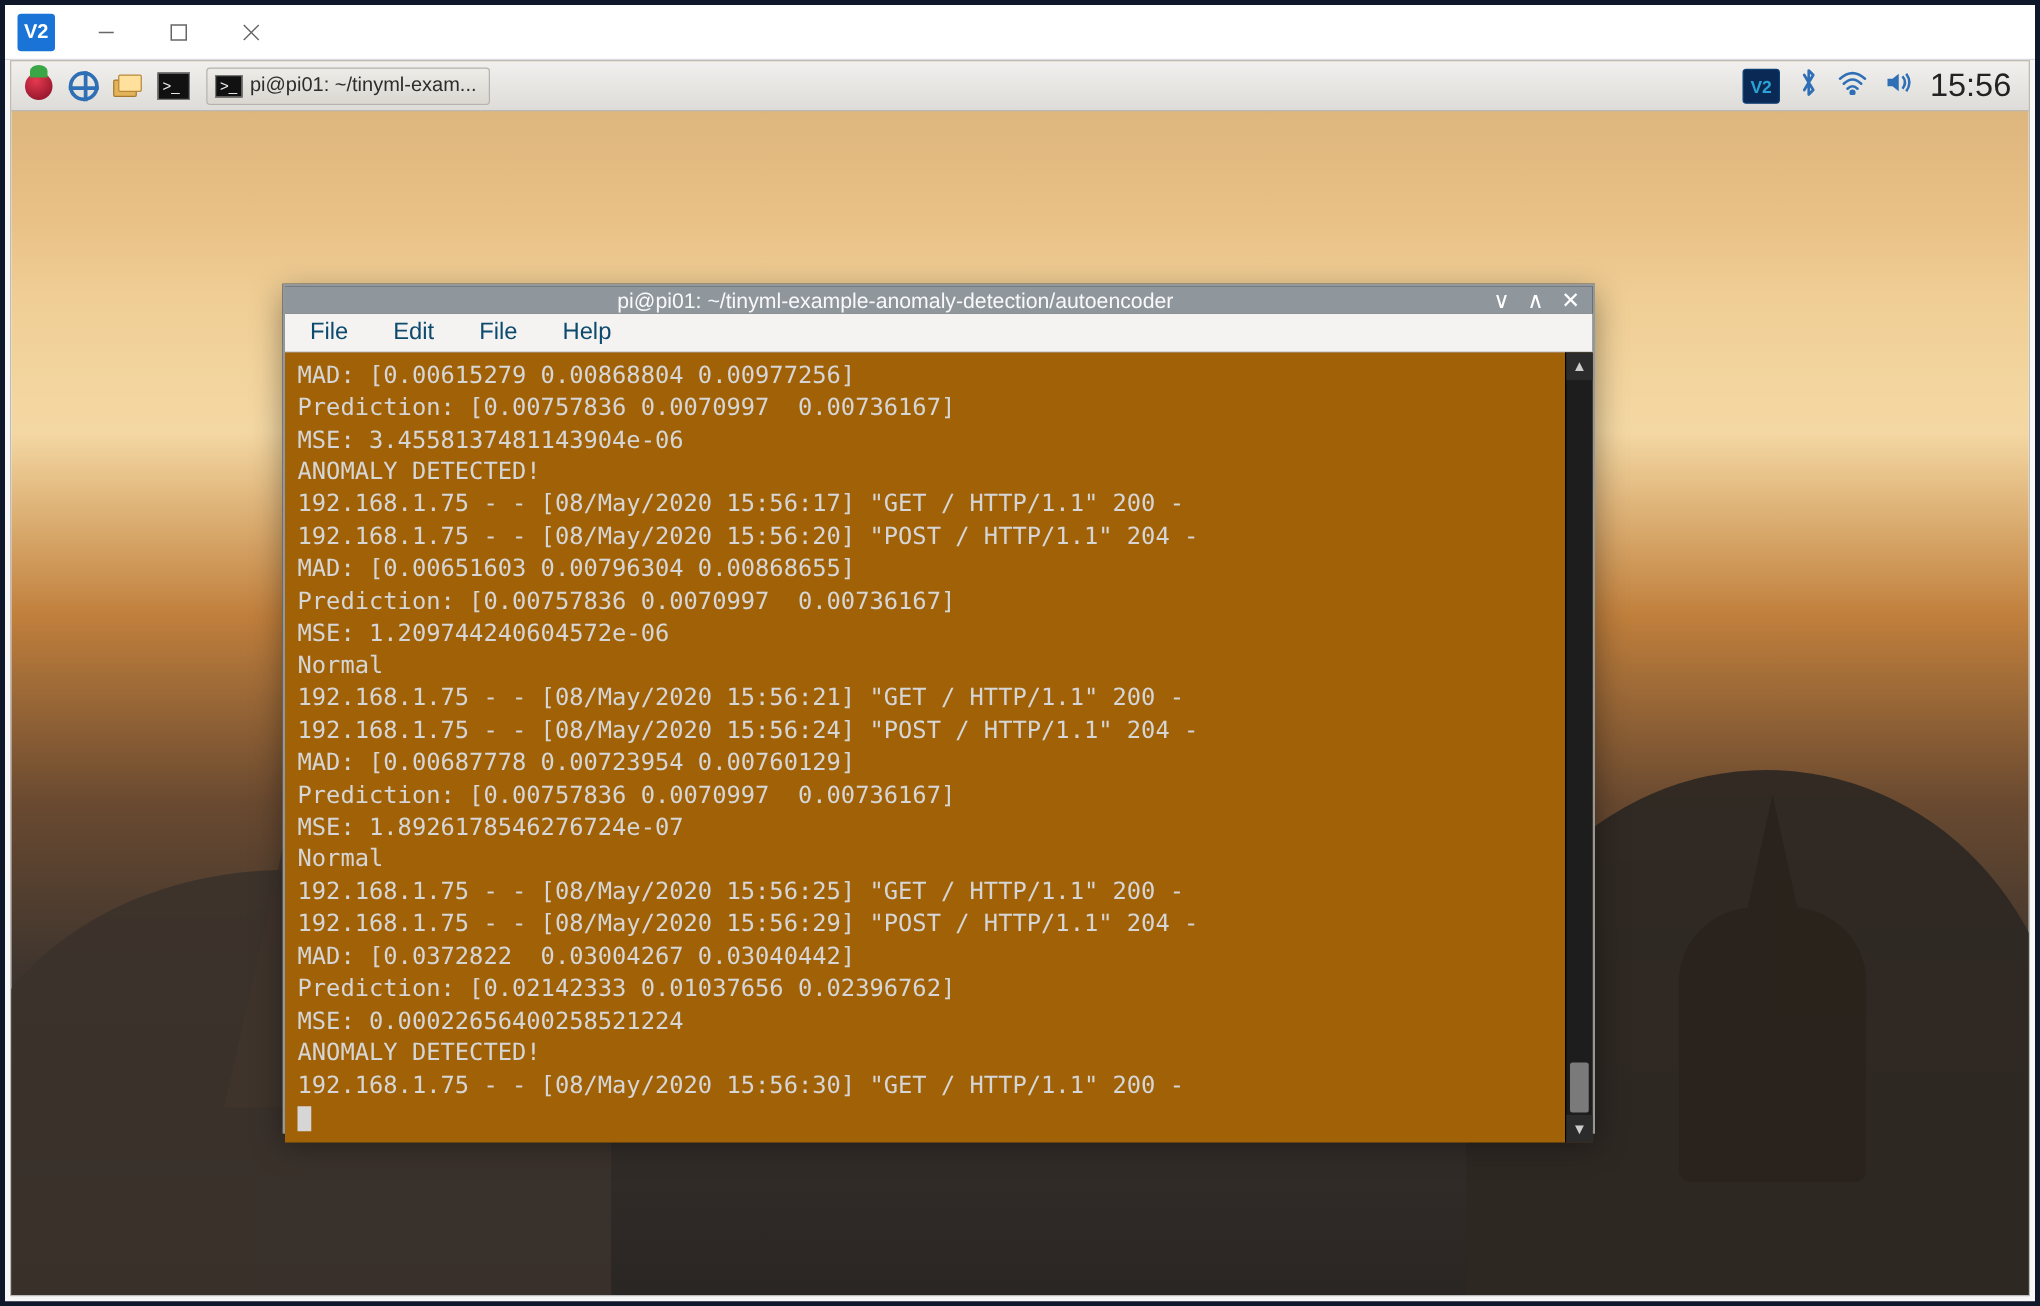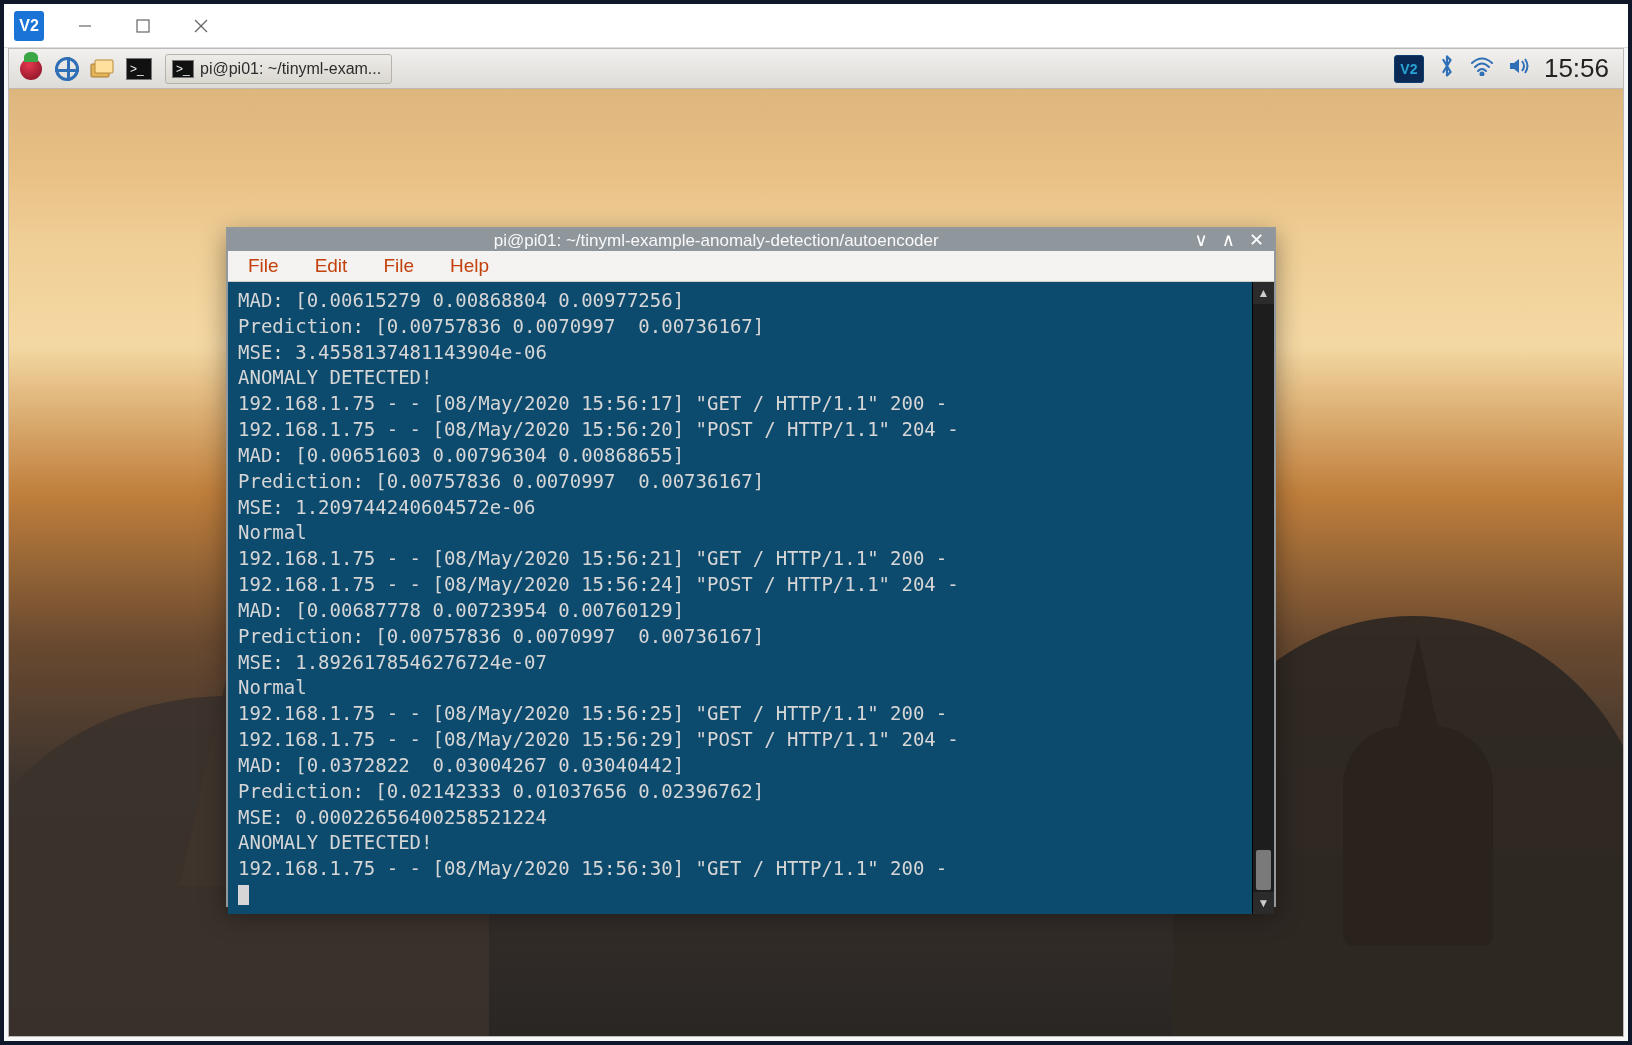--- a/index.html
+++ b/index.html
@@ -58,22 +58,22 @@
   .trash-body:before,.trash-body:after{content:"";position:absolute;top:6px;bottom:6px;width:3px;background:rgba(255,255,255,.25);}
   .trash-body:before{left:8px;} .trash-body:after{right:8px;}
 
   
   .term-window { position:absolute; top:178px; left:217px; width:1050px; height:680px; border:2px solid #93989c; background:#000; box-shadow:0 8px 24px rgba(0,0,0,.4); display:flex; flex-direction:column; }
   .term-titlebar { height:34px; background:#8f969c; display:flex; align-items:flex-end; padding:0 10px; color:#fff; font-size:17px; }
   .term-title-text { flex:1; text-align:center; opacity:.95; }
   .term-controls { display:flex; gap:14px; font-size:18px; }
   .term-controls span { cursor:default; }
   .term-menubar { height:36px; background:#f4f3f1; display:flex; align-items:center; padding:0 4px; gap:4px; border-bottom:1px solid #cfcdc8; }
-  .term-menu-item { padding:4px 16px; font-size:19px; color:#c2410c; border-radius:3px;}
-  .term-body-wrap { flex:1; display:flex; background:#0c4a6e; }
+  .term-menu-item { padding:4px 16px; font-size:19px; color:#0c4a6e; border-radius:3px;}
+  .term-body-wrap { flex:1; display:flex; background:#a16207; }
   .term-body { flex:1; padding:6px 10px 6px 10px; color:#d6d6d6; font-family:"DejaVu Sans Mono","Consolas",monospace; font-size:19px; line-height:1.36; white-space:pre; overflow:hidden; }
   .term-scrollbar { width:22px; background:#1d1d1d; border-left:1px solid #000; position:relative;}
   .term-scroll-up,.term-scroll-down { position:absolute; left:0; right:0; height:22px; display:flex; align-items:center; justify-content:center; color:#ccc; font-size:12px; background:#2b2b2b;}
   .term-scroll-up{top:0;} .term-scroll-down{bottom:0;}
   .term-scroll-thumb { position:absolute; left:3px; right:3px; bottom:24px; height:40px; background:#7a7a7a; border-radius:2px;}
   .cursor-block { display:inline-block; width:11px; height:20px; background:#d6d6d6; vertical-align:text-bottom;}
 </style>
 </head>
 <body>
 

